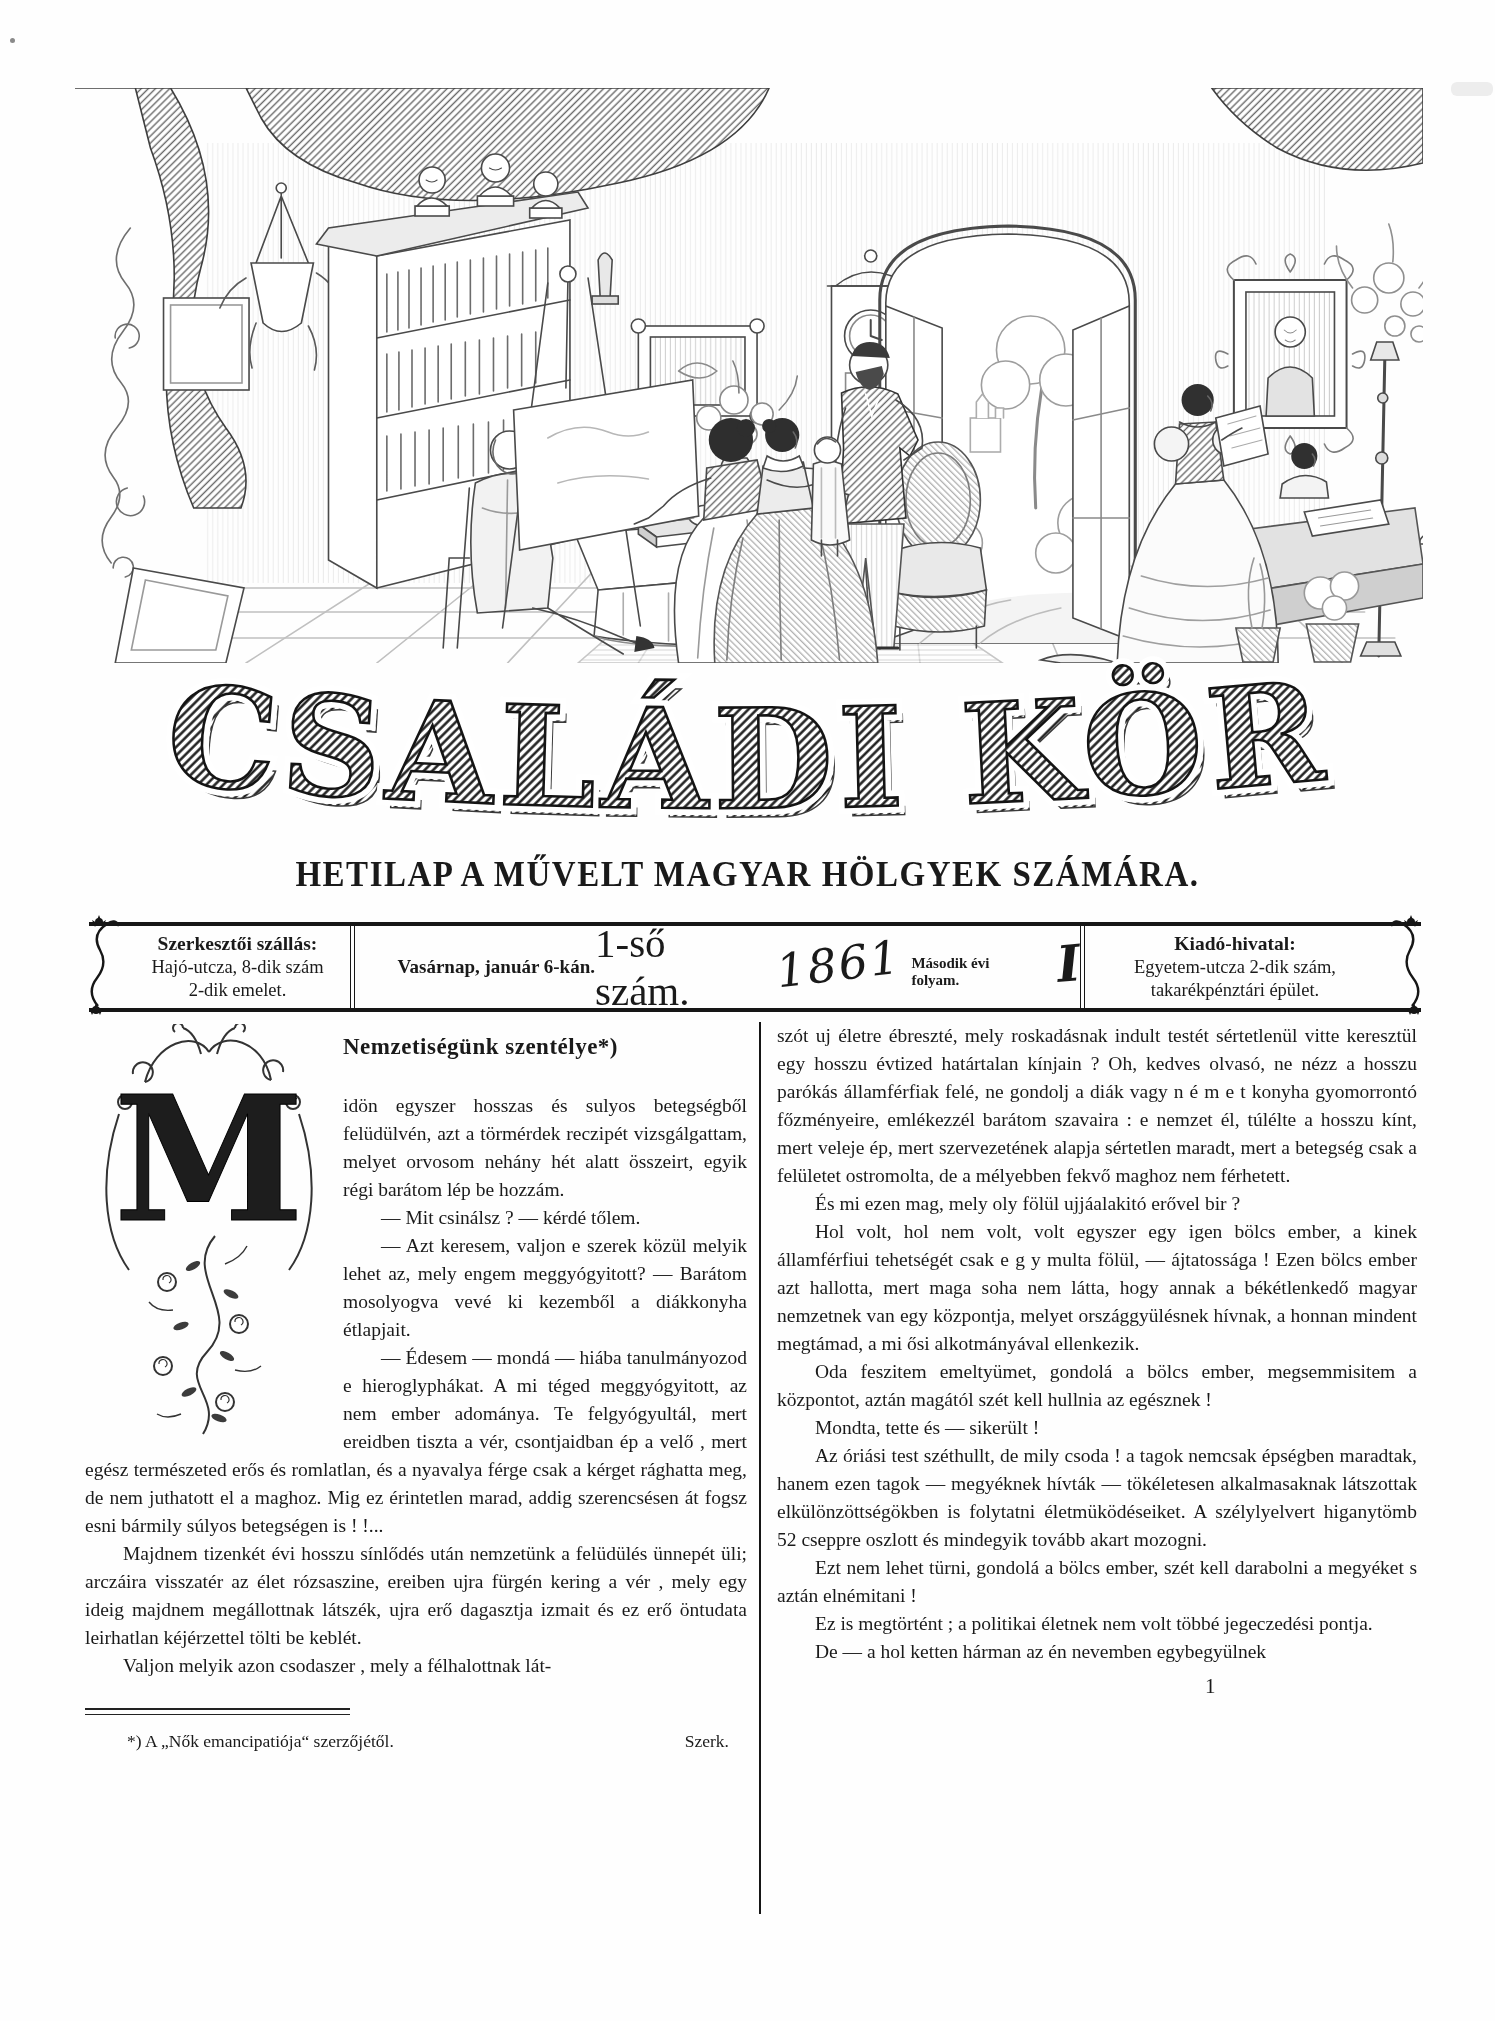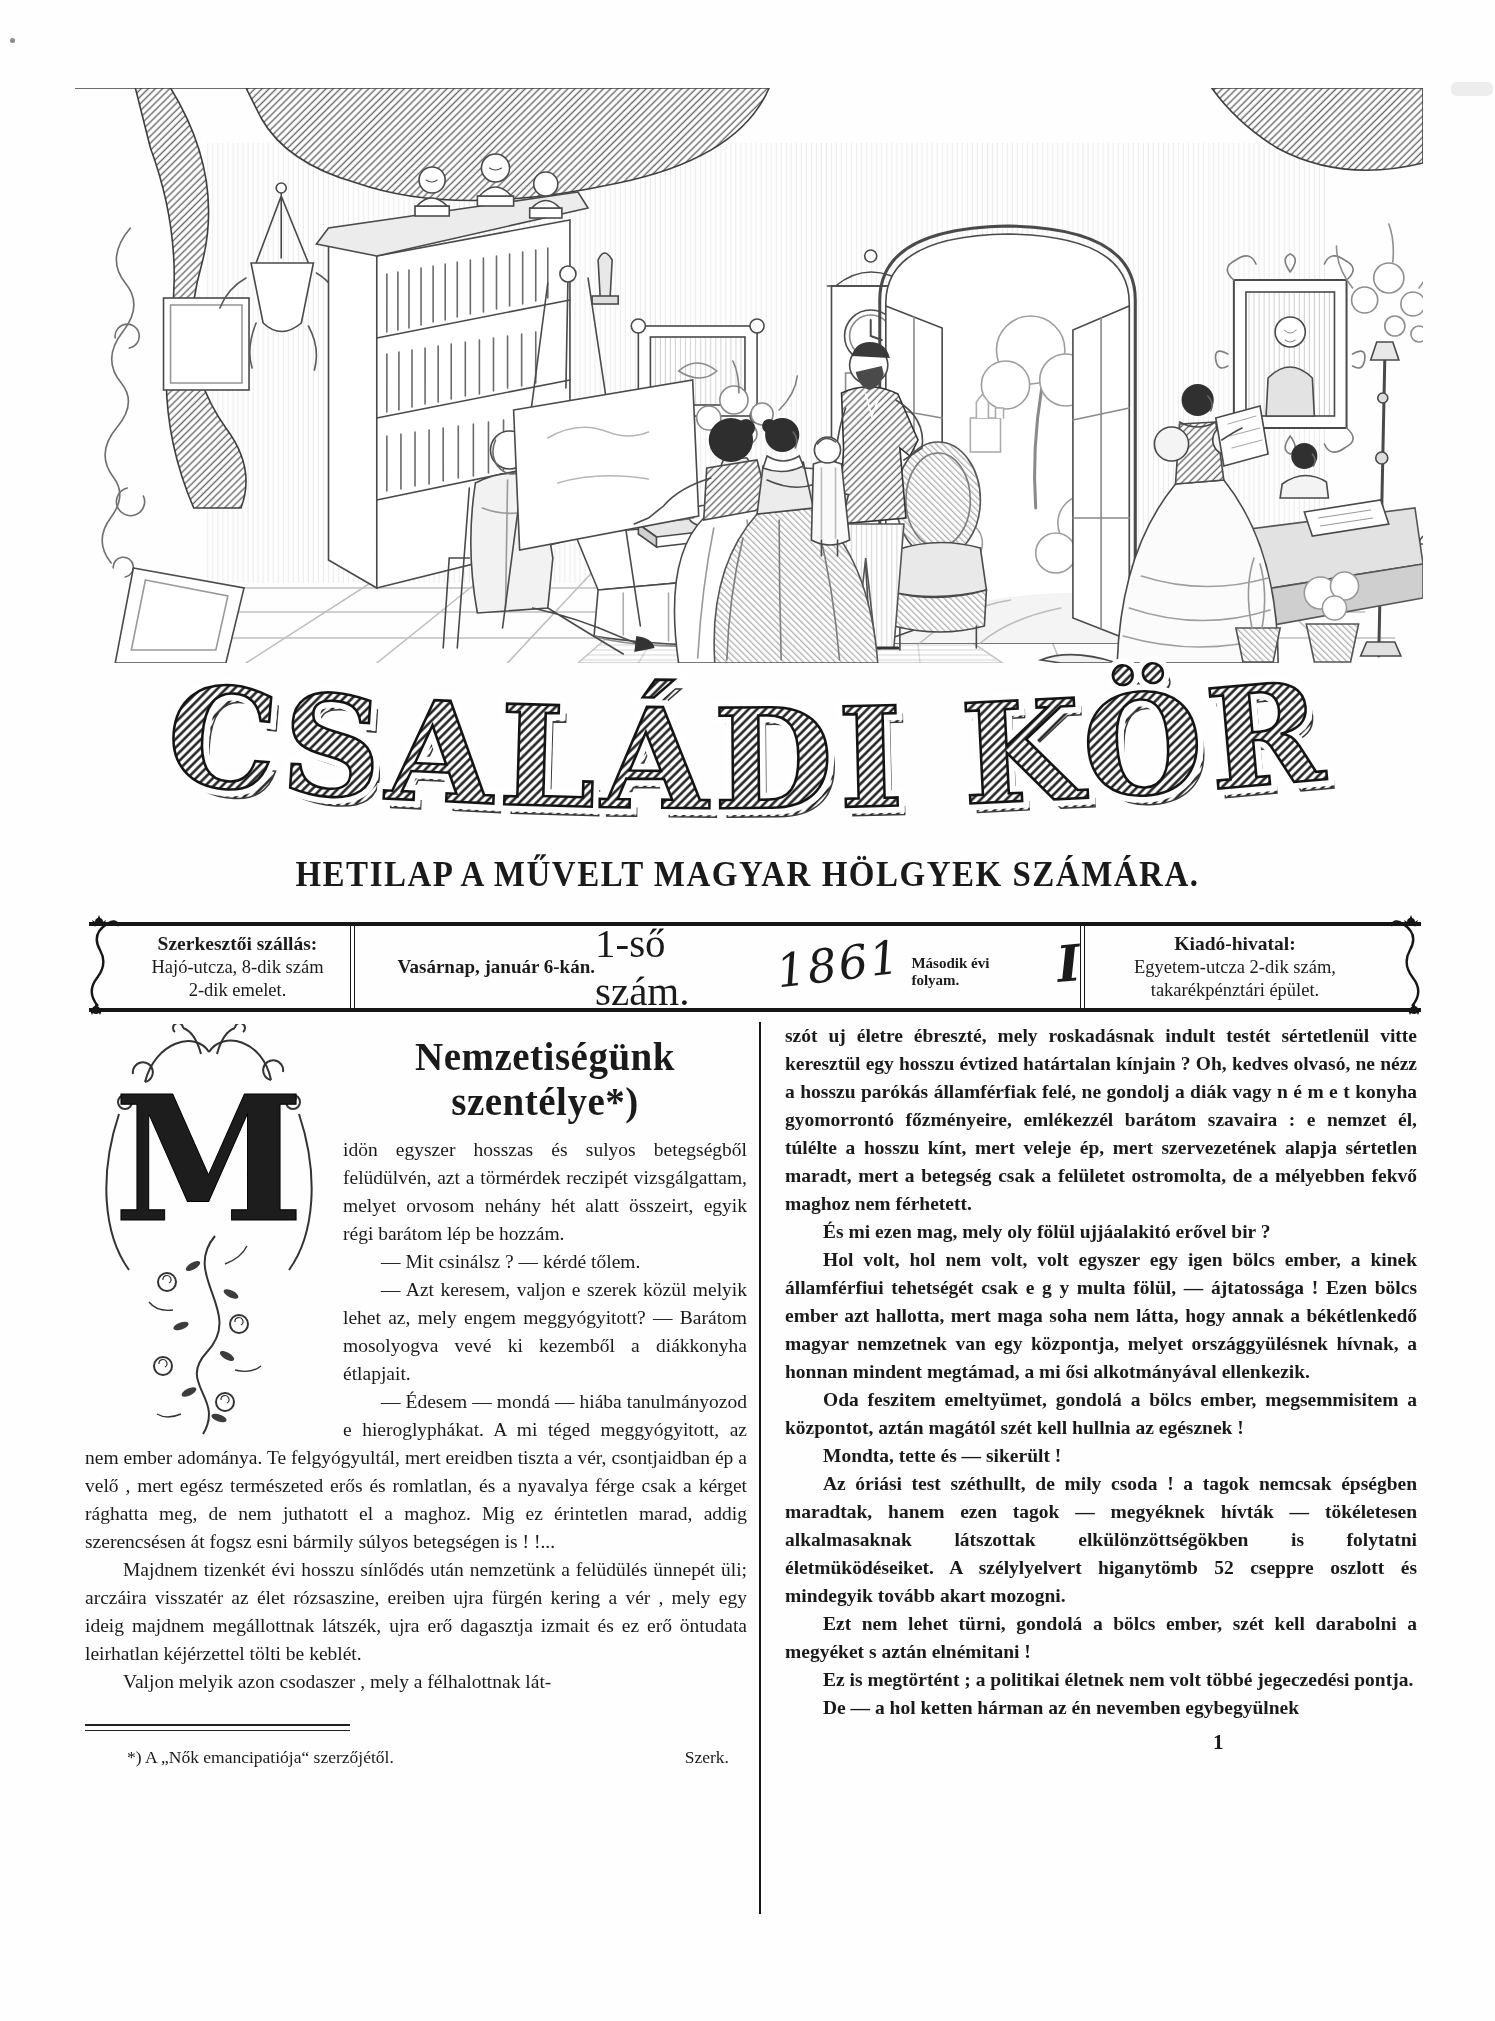--- a/index.html
+++ b/index.html
@@ -31,26 +31,26 @@
   .issue-num{font-size:41px;}
   .hand-year{font-family:"DejaVu Serif",serif;font-style:italic;font-size:46px;
              transform:rotate(-7deg);margin:-6px 8px 0 12px;letter-spacing:2px;}
   .m-volume{font-weight:bold;font-size:15px;margin:10px 4px 0 2px;}
   .hand-roman{font-family:"DejaVu Serif",serif;font-style:italic;font-weight:bold;font-size:50px;
               transform:rotate(-5deg);margin:-8px 0 0 16px;}
   .m-publisher{width:300px;text-align:center;font-size:18.5px;line-height:1.25;margin-right:36px;}
 
   .columns{position:absolute;left:85px;top:1022px;width:1332px;min-height:892px;display:flex;}
   .col-left{width:662px;padding-right:12px;border-right:2px solid #161616;}
-  .col-right{flex:1;padding-left:24px;font-weight:bold;}
+  .col-right{flex:1;padding-left:16px;}
   .columns p{margin:0;font-size:19.5px;line-height:28px;text-align:justify;text-indent:38px;}
   .columns p.noindent{text-indent:0;}
   .initial-float{float:left;width:248px;height:412px;margin:2px 10px 0 0;}
   .initial-float svg{width:100%;height:100%;}
-  .article-title{font-size:39px;text-align:center;margin:12px 0 12px;font-weight:bold;letter-spacing:0.5px;}
+  .article-title{font-size:23px;text-align:left;margin:12px 0 32px;font-weight:bold;letter-spacing:0.5px;}
   .footnote-rule{width:265px;height:4px;border-top:2.5px solid #222;border-bottom:1px solid #222;margin:28px 0 16px;}
   .footnote-row{display:flex;justify-content:space-between;font-size:17.5px;padding:0 18px 0 42px;}
   .page-number{margin-top:8px;padding-left:428px;font-size:21px;}
 </style>
 </head>
 <body>
 
 <div class="page">
   <div class="dot"></div>
   <div class="smudge"></div>

